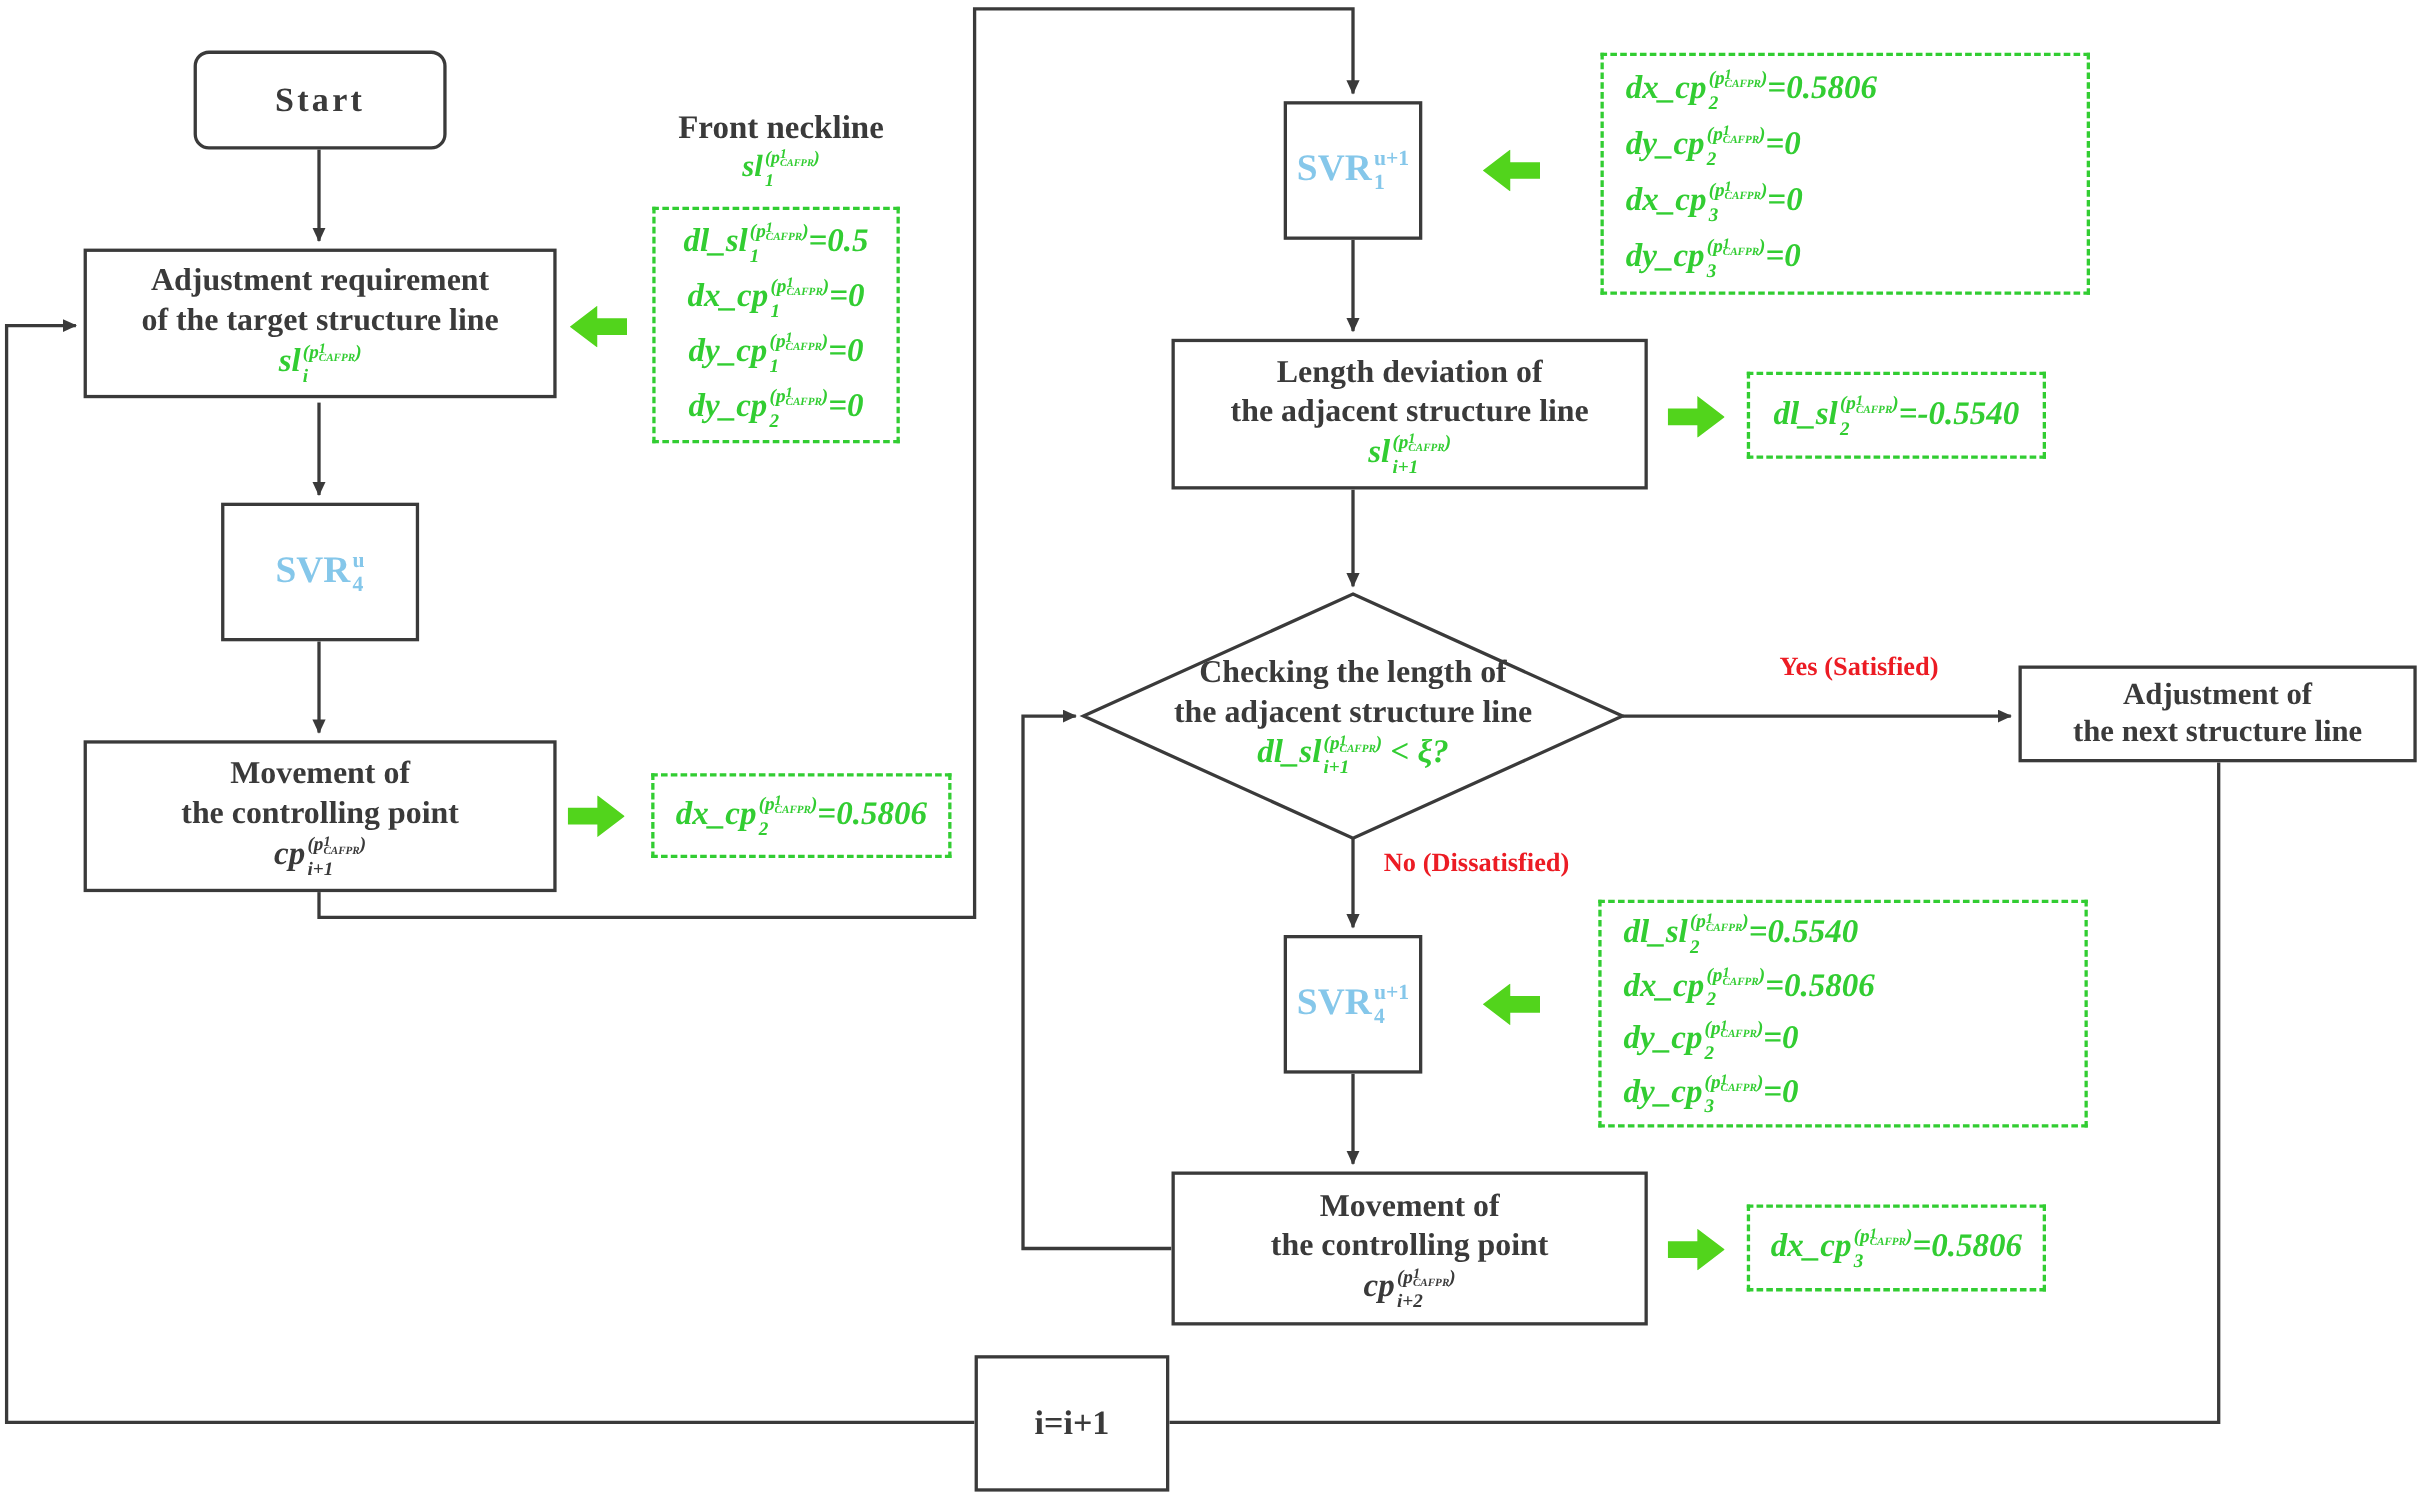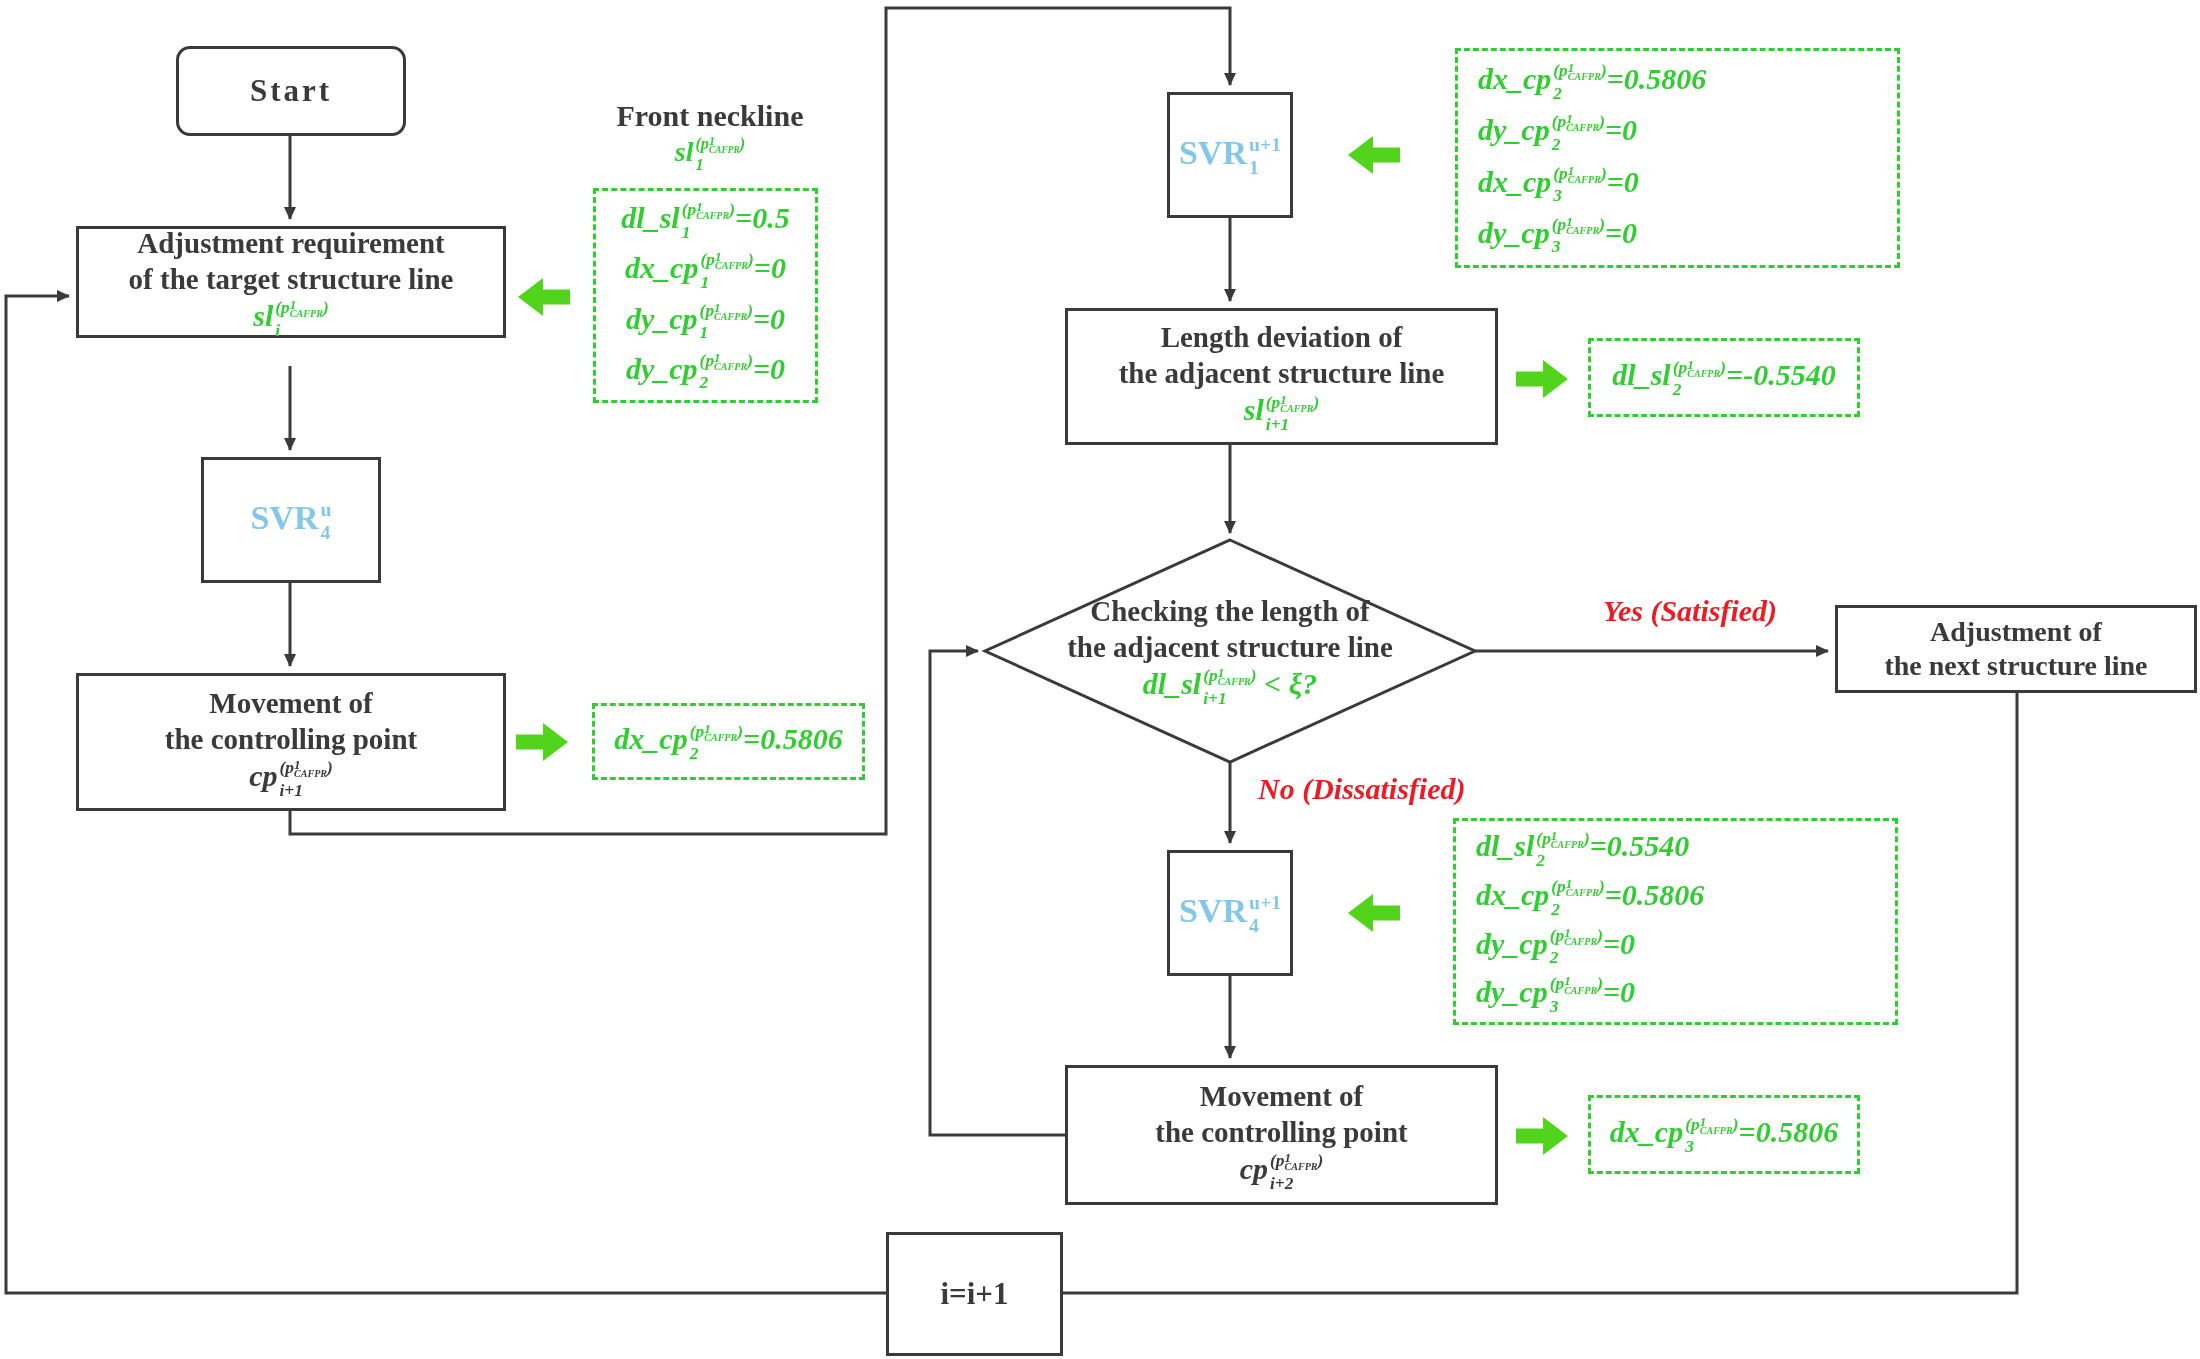--- a/index.html
+++ b/index.html
@@ -36,21 +36,21 @@
   .gdbox{position:absolute;z-index:2;border:3px dashed var(--green);box-sizing:border-box;
          display:flex;flex-direction:column;justify-content:space-evenly;}
   .gd-center{align-items:center;text-align:center;}
   .gd-left{align-items:flex-start;padding-left:20px;}
 
   .garrow{position:absolute;z-index:2;background:var(--garrow);}
   .ga-r{clip-path:polygon(0 30%,52% 30%,52% 0,100% 50%,52% 100%,52% 70%,0 70%);}
   .ga-l{clip-path:polygon(100% 30%,48% 30%,48% 0,0 50%,48% 100%,48% 70%,100% 70%);}
 
   .freelabel{position:absolute;z-index:3;font-weight:bold;color:var(--line);}
-  .redlabel{color:var(--red);font-style:italic;font-size:30px;}
+  .redlabel{color:var(--red);font-size:24px;}
   .anno-title{font-size:30px;line-height:36px;}
   .dmd-text{position:absolute;z-index:2;display:flex;flex-direction:column;align-items:center;
             justify-content:center;text-align:center;color:var(--line);font-weight:bold;}
 </style>
 </head>
 <body>
 
 <div id="canvas">
 
   <svg class="connectors" width="2200" height="1359" viewBox="0 0 2200 1359">
@@ -73,21 +73,21 @@
       <path d="M2017,693 L2017,1293 L1063,1293"></path>
       <path d="M886,1293 L6,1293 L6,296 L69,296" marker-end="url(#ah)"></path>
     </g>
     <polygon points="1230,540 1475,651 1230,762 985,651" fill="#ffffff" stroke="#3a3a3a" stroke-width="3"></polygon>
   </svg>
 
   <div class="box rounded" style="left:176px;top:46px;width:230px;height:90px">
     <div class="start-label">Start</div>
   </div>
 
-  <div class="box" style="left:76px;top:226px;width:430px;height:112px">
+  <div class="box" style="left:76px;top:226px;width:430px;height:136px">
     <div class="bl">Adjustment requirement</div>
     <div class="bl">of the target structure line</div>
     <div class="fml fml-green"><span class="fbase">sl</span><span class="ssk">
           <span class="ssk-t">(p<span class="ssk2">
               <span class="ssk2-t">1</span>
               <span class="ssk2-b">CAFPR</span>
             </span>)</span>
           <span class="ssk-b">i</span>
         </span></div>
   </div>

